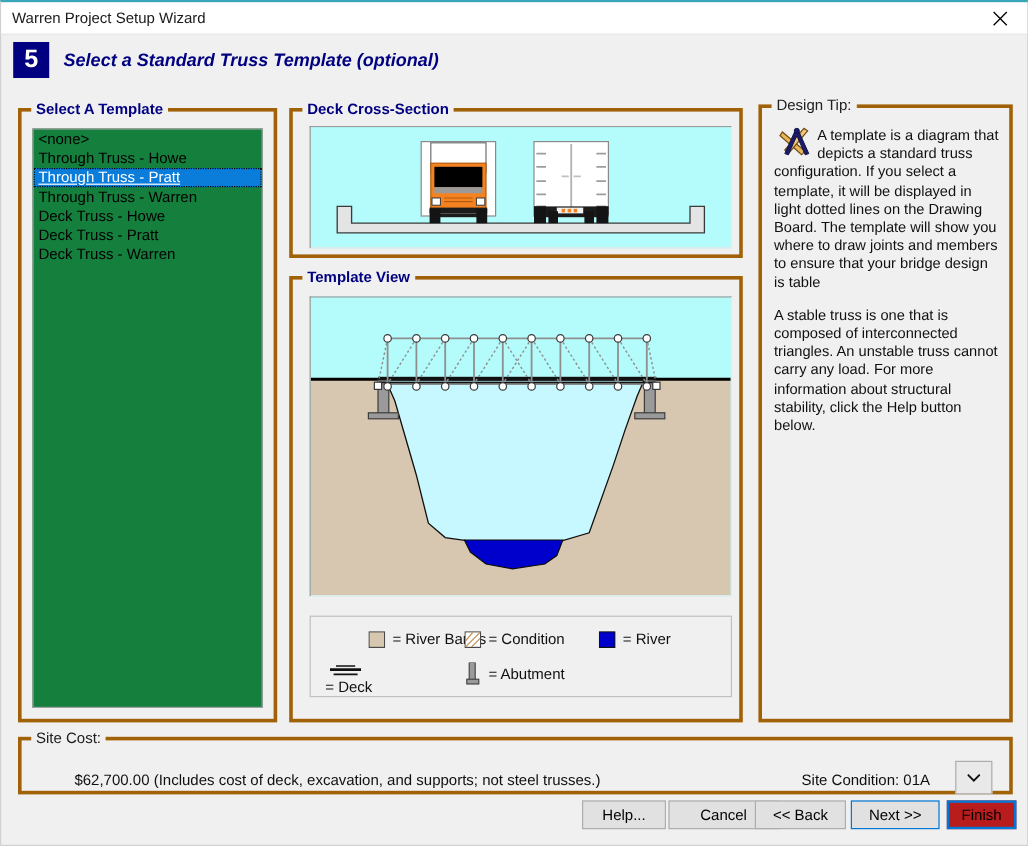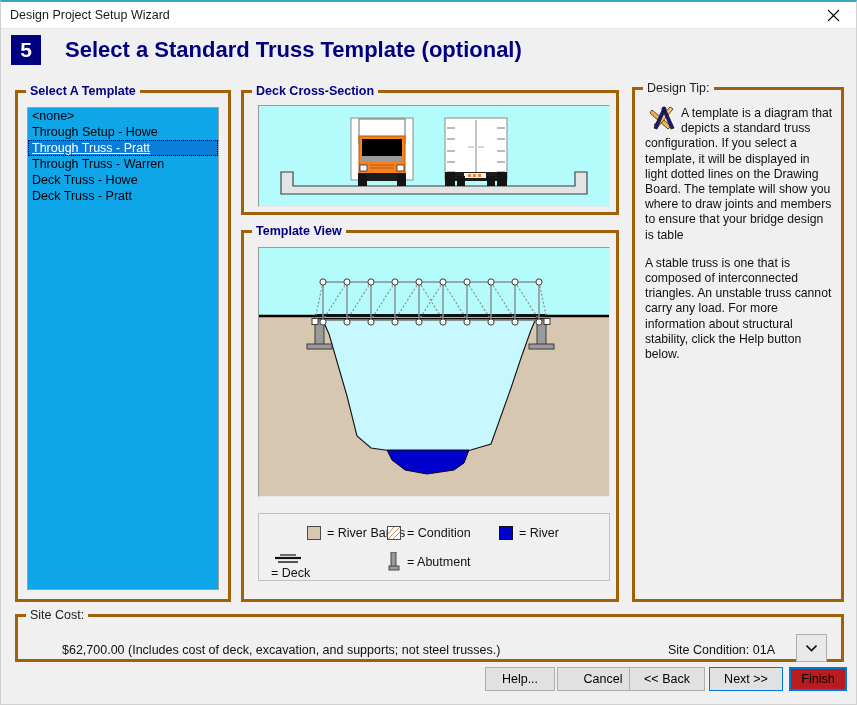--- a/index.html
+++ b/index.html
@@ -17,28 +17,28 @@
             position:relative;border-bottom:1px solid #e4e4e4;}
   .titlebar .title{margin-left:9px;font-size:12.5px;color:#1a1a1a;}
   .closebtn{position:absolute;right:0;top:0;width:45px;height:26px;display:flex;
             align-items:center;justify-content:center;cursor:default;}
   .closebtn svg{display:block;}
   
   .header{display:flex;align-items:center;padding:6px 0 4px 10px;}
   .stepbadge{width:30px;height:30px;background:#000080;color:#fff;font-size:21px;
              font-weight:bold;display:flex;align-items:center;justify-content:center;
              font-family:"Liberation Sans",sans-serif;}
-  .headtitle{margin-left:24px;color:#000080;font-size:22px;font-weight:bold;letter-spacing:0px;}
+  .headtitle{margin-left:12px;color:#000080;font-size:15px;font-weight:bold;letter-spacing:0px;font-style:italic;}
   
   .group{position:absolute;border:3px solid #a16207;box-sizing:border-box;background:transparent;}
   .group > .glabel{position:absolute;top:-9px;left:8px;background:#f0f0f0;padding:0 4px;
                    color:#000080;font-weight:bold;font-size:12.5px;white-space:nowrap;}
   .group.plain > .glabel{color:#202020;font-weight:normal;}
   
-  .listbox{position:absolute;left:9px;top:14px;right:9px;bottom:9px;background:#0ea5e9;
+  .listbox{position:absolute;left:9px;top:14px;right:9px;bottom:9px;background:#15803d;
            border:1px solid #a0a0a0;overflow:hidden;}
   .listitem{height:16px;line-height:16px;padding-left:4px;font-size:12.5px;color:#000;
             white-space:nowrap;}
   .listitem.sel{background:#0a7ddb;color:#fff;outline:1px dotted #000;outline-offset:-1px;text-decoration:underline;}
   
   .pic{position:absolute;background:#b4fbfb;border:1px solid #9a9a9a;
        border-right-color:#e8e8e8;border-bottom-color:#e8e8e8;overflow:hidden;}
   .pic svg{display:block;}
   
   .legendbox{position:absolute;border:1px solid #c0c0c0;background:#f0f0f0;}
@@ -62,43 +62,44 @@
        font-family:"Liberation Sans",sans-serif;box-sizing:border-box;}
   .btn.outlined{border:1px solid #0078d7;background:#e1e1e1;}
   .btn.primary{border:2px solid #0078d7;background:#b91c1c;}
 </style>
 </head>
 <body>
 
 <div class="window">
 
   <div class="titlebar">
-    <span class="title">Design Project Setup Wizard</span>
+    <span class="title">Warren Project Setup Wizard</span>
     <div class="closebtn">
       <svg width="13" height="13" viewBox="0 0 13 13">
         <line x1="1" y1="1" x2="12" y2="12" stroke="#000" stroke-width="1.1"></line>
         <line x1="12" y1="1" x2="1" y2="12" stroke="#000" stroke-width="1.1"></line>
       </svg>
     </div>
   </div>
 
   <div class="header">
     <div class="stepbadge">5</div>
     <div class="headtitle">Select a Standard Truss Template (optional)</div>
   </div>
 
   <div class="group" style="left:14px;top:88px;width:216px;height:512px;">
     <span class="glabel">Select A Template</span>
     <div class="listbox">
       <div class="listitem">&lt;none&gt;</div>
-      <div class="listitem">Through Setup - Howe</div>
+      <div class="listitem">Through Truss - Howe</div>
       <div class="listitem sel">Through Truss - Pratt</div>
       <div class="listitem">Through Truss - Warren</div>
       <div class="listitem">Deck Truss - Howe</div>
       <div class="listitem">Deck Truss - Pratt</div>
+      <div class="listitem">Deck Truss - Warren</div>
     </div>
   </div>
 
   <div class="group" style="left:240px;top:88px;width:378px;height:125px;">
     <span class="glabel">Deck Cross-Section</span>
     <div class="pic" style="left:14px;top:12px;width:350px;height:100px;">
       <svg width="350" height="100" viewBox="0 0 350 100">
         <rect x="0" y="0" width="350" height="100" fill="#b4fbfb"></rect>
 
         <path d="M22,88 L22,66 L34,66 L34,80 L316,80 L316,66 L328,66 L328,88 Z" fill="#e4e4e4" stroke="#3a3a3a" stroke-width="1.1" stroke-linejoin="miter"></path>

